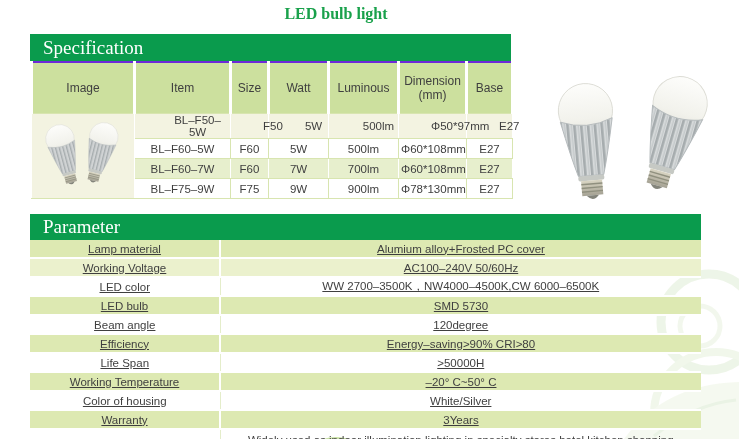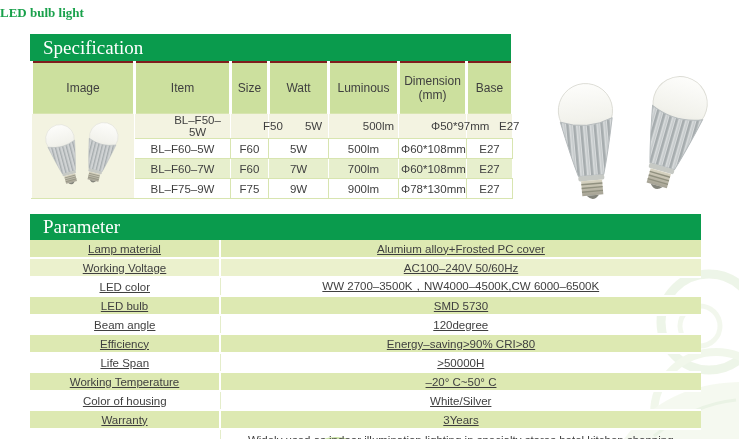--- a/index.html
+++ b/index.html
@@ -11,42 +11,42 @@
     --bar-green:#0a9b4d;
     --title-green:#19a14b;
     --hdr-cell:#cce09e;
     --spec-cream:#f3f3e1;
     --spec-green:#e7efcd;
     --param-g:#dde9b2;
     --param-gl:#ebf1cd;
     --grid:#d8e5b0;
   }
   .page-title{
-    position:absolute;top:5px;left:0;width:672px;
-    font-family:"Liberation Serif", serif;font-weight:bold;font-size:13px;
+    position:absolute;top:5px;left:0;width:672px;text-align:center;
+    font-family:"Liberation Serif", serif;font-weight:bold;font-size:16px;
     color:var(--title-green);margin:0;
   }
   .section{position:absolute;left:30px;}
   .section-bar{
     background:var(--bar-green);
     color:#ffffff;font-family:"Liberation Serif", serif;font-weight:normal;
     font-size:19px;line-height:27px;height:27px;padding-left:13px;
     box-sizing:border-box;
   }
   #spec-section{top:34px;width:481px;}
   #param-section{top:214px;width:671px;}
   #param-section .section-bar{height:26px;line-height:26px;}
 
   table{border-collapse:collapse;table-layout:fixed;width:100%;
         font-size:11.5px;color:#3f3f3f;}
   
   #spec-table th{
     background:var(--hdr-cell);font-weight:normal;font-size:12px;
     height:50px;border-left:3px solid #fff;border-right:3px solid #fff;
-    border-top:2px solid #7f1d1d;padding:0 2px;
+    border-top:2px solid #6d28d9;padding:0 2px;
   }
   #spec-table td{
     text-align:center;height:19px;padding:0 2px;
     border:1px solid var(--grid);
   }
   #spec-table tr.shade-cream td{background:var(--spec-cream);border-left-color:#fff;border-right-color:#fff;padding-left:32px;}
   #spec-table tr.shade-green td{background:var(--spec-green);border-left-color:#fff;border-right-color:#fff;}
   #spec-table td.img-cell{background:#ffffff;position:relative;border:1px solid var(--grid);}
   #spec-table td.img-cell svg{position:absolute;left:0;top:0;}
 

